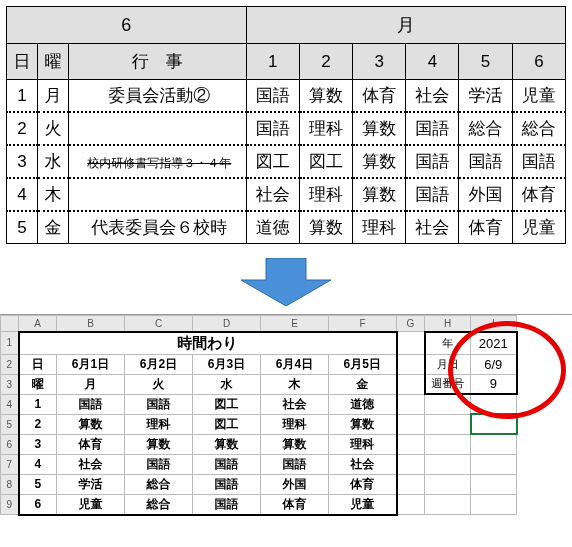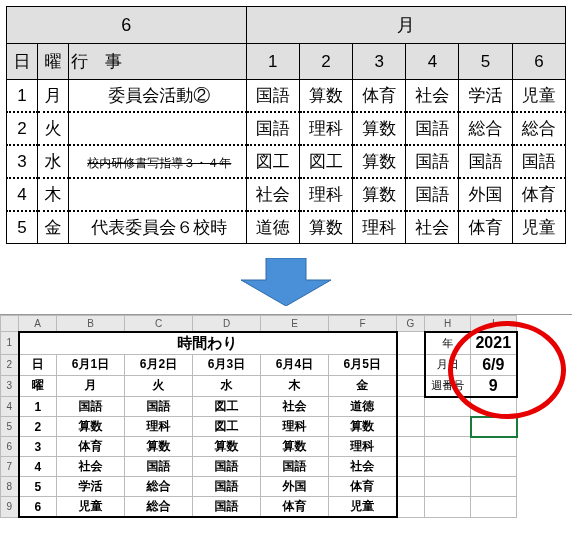--- a/index.html
+++ b/index.html
@@ -50,21 +50,21 @@
   .sheet .col-b { width: 68px; }
   .sheet .col-g { width: 28px; }
   .sheet .col-h { width: 46px; }
   .sheet .col-i { width: 46px; }
   .thick-t { border-top: 2px solid #000 !important; }
   .thick-l { border-left: 2px solid #000 !important; }
   .thick-r { border-right: 2px solid #000 !important; }
   .thick-bot { border-bottom: 2px solid #000 !important; }
   .title-cell { font-size: 15px; }
   .side-label { font-size: 11px; text-align:left; padding-left:4px;}
-  .side-val { font-size: 16px; text-align:right; padding-right:4px; font-weight:bold;}
+  .side-val { font-size: 13px; text-align:right; padding-right:4px; font-weight:normal;}
   .sel { border: 2px solid #1a7a3a !important; }
   
   .circle {
     position: absolute;
     border: 5px solid #e60000;
     border-radius: 50%;
     width: 118px; height: 98px;
     right: 6px; top: 6px;
     pointer-events: none;
   }
@@ -75,21 +75,21 @@
 <div class="top-wrap">
 <table class="top-table">
   <tbody>
         <tr class="hdr">
     <td colspan="3">6</td>
     <td colspan="6">月</td>
   </tr>
   <tr class="hdr2">
     <td class="col-d">日</td>
     <td class="col-y">曜</td>
-    <td class="col-ev" style="text-align:left">行　事</td>
+    <td class="col-ev" style="text-align:center">行　事</td>
     <td class="col-p">1</td>
     <td class="col-p">2</td>
     <td class="col-p">3</td>
     <td class="col-p">4</td>
     <td class="col-p">5</td>
     <td class="col-p">6</td>
   </tr>
   </tbody>
       <tbody id="top-body">
         <tr>

